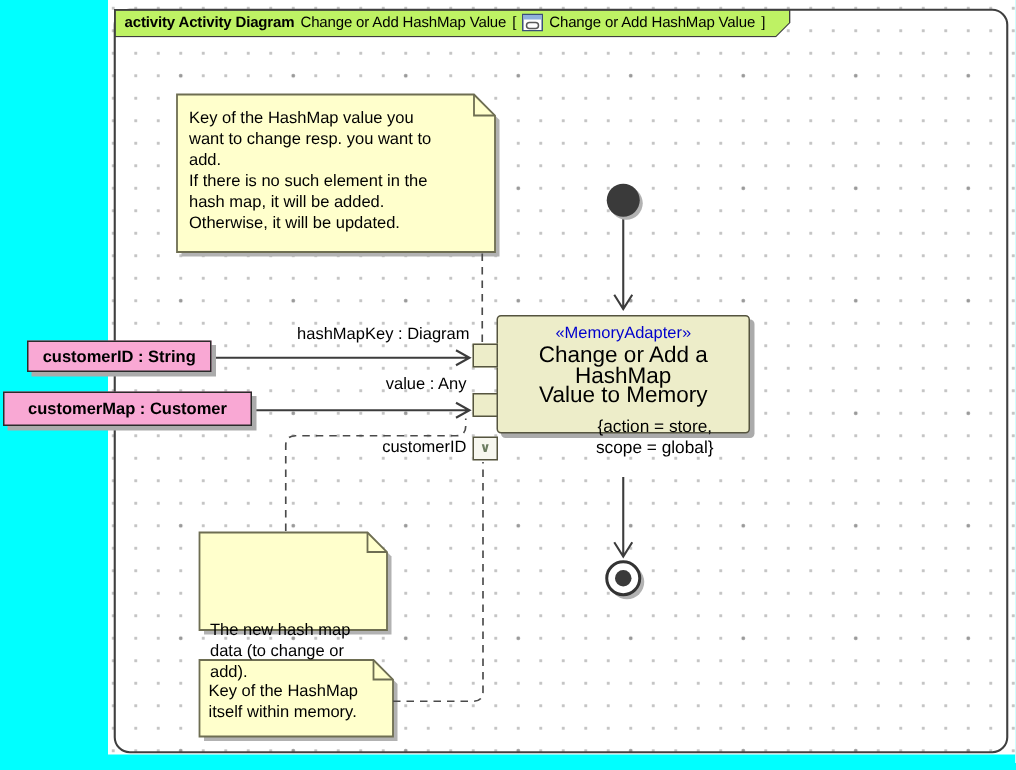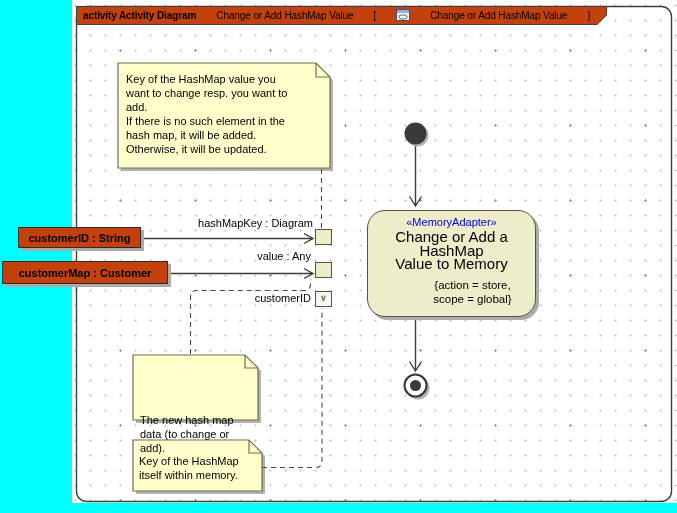--- a/index.html
+++ b/index.html
@@ -23,40 +23,40 @@
 
   svg.layer{ position:absolute; left:0; top:0; width:677px; height:513px; }
 
   
   .tab-outer{
     position:absolute; left:76px; top:6px; background:#3f3f3f;
     clip-path:polygon(0 0,100% 0,100% calc(100% - 10px),calc(100% - 10px) 100%,0 100%);
     padding:1px;
   }
   .tab-inner{
-    background:#c2410c;
+    background:#bef264;
     clip-path:polygon(0 0,100% 0,100% calc(100% - 9px),calc(100% - 9px) 100%,0 100%);
-    display:flex; align-items:flex-end; gap:20px;
+    display:flex; align-items:flex-end; gap:4px;
     padding:2px 16px 3px 6px;
     font-size:10px; letter-spacing:-0.1px; white-space:nowrap; color:#000;
   }
   .tab-inner .kw{ font-weight:bold; }
 
   
   .note-text{
     position:absolute; font-size:11px; line-height:14px;
     white-space:pre-line; color:#000;
   }
 
   
   #action{
-    position:absolute; left:331px; top:210px; width:169px; height:107px;
-    background:#EDEDC9; border:1.4px solid #55543f; border-radius:18px;
+    position:absolute; left:331px; top:210px; width:169px; height:79px;
+    background:#EDEDC9; border:1.4px solid #55543f; border-radius:3px;
     box-shadow:3px 3px 0 #ababab;
-    text-align:center; padding-top:5px;margin-left:36px;
+    text-align:center; padding-top:5px;
   }
   #action .stereo{ font-size:11px; color:#0000CD; }
   #action .aname{ font-size:15px; font-weight:normal; line-height:13.5px; white-space:pre-line; margin-top:2px;}
   #action .tags{ font-size:11.5px; line-height:14.5px; white-space:pre-line; margin-top:7px; transform:translateX(21px); }
 
   
   .pin{
     position:absolute; width:17px; height:16px;
     background:#EDEDC9; border:1.2px solid #55543f;
   }
@@ -66,21 +66,21 @@
     left:315px; top:291px; background:#F7F7EF;
     font-size:9px; line-height:13px; text-align:center; color:#6b7b5f; font-weight:bold;
   }
   .pin-label{ position:absolute; font-size:11px; white-space:nowrap; color:#000; }
   #lbl-hashmapkey{ right:364px; top:217px; }
   #lbl-value{ right:366px; top:250px;margin-left:41px; }
   #lbl-customermap{ right:366px; top:292px; }
 
   
   .objnode{
-    position:absolute; background:#c2410c; border:1.3px solid #2b2b2b;
+    position:absolute; background:#f9a8d4; border:1.3px solid #2b2b2b;
     box-shadow:3px 3px 0 #ababab; font-weight:bold; font-size:11px;
     display:flex; align-items:center; justify-content:center; color:#000;
   }
   #obj-customer-id{ left:18px; top:227px; width:123px; height:21px; }
   #obj-customer-data{ left:2px; top:261px; width:166px; height:23px; }
 </style>
 </head>
 <body>
 
 <div id="root">

